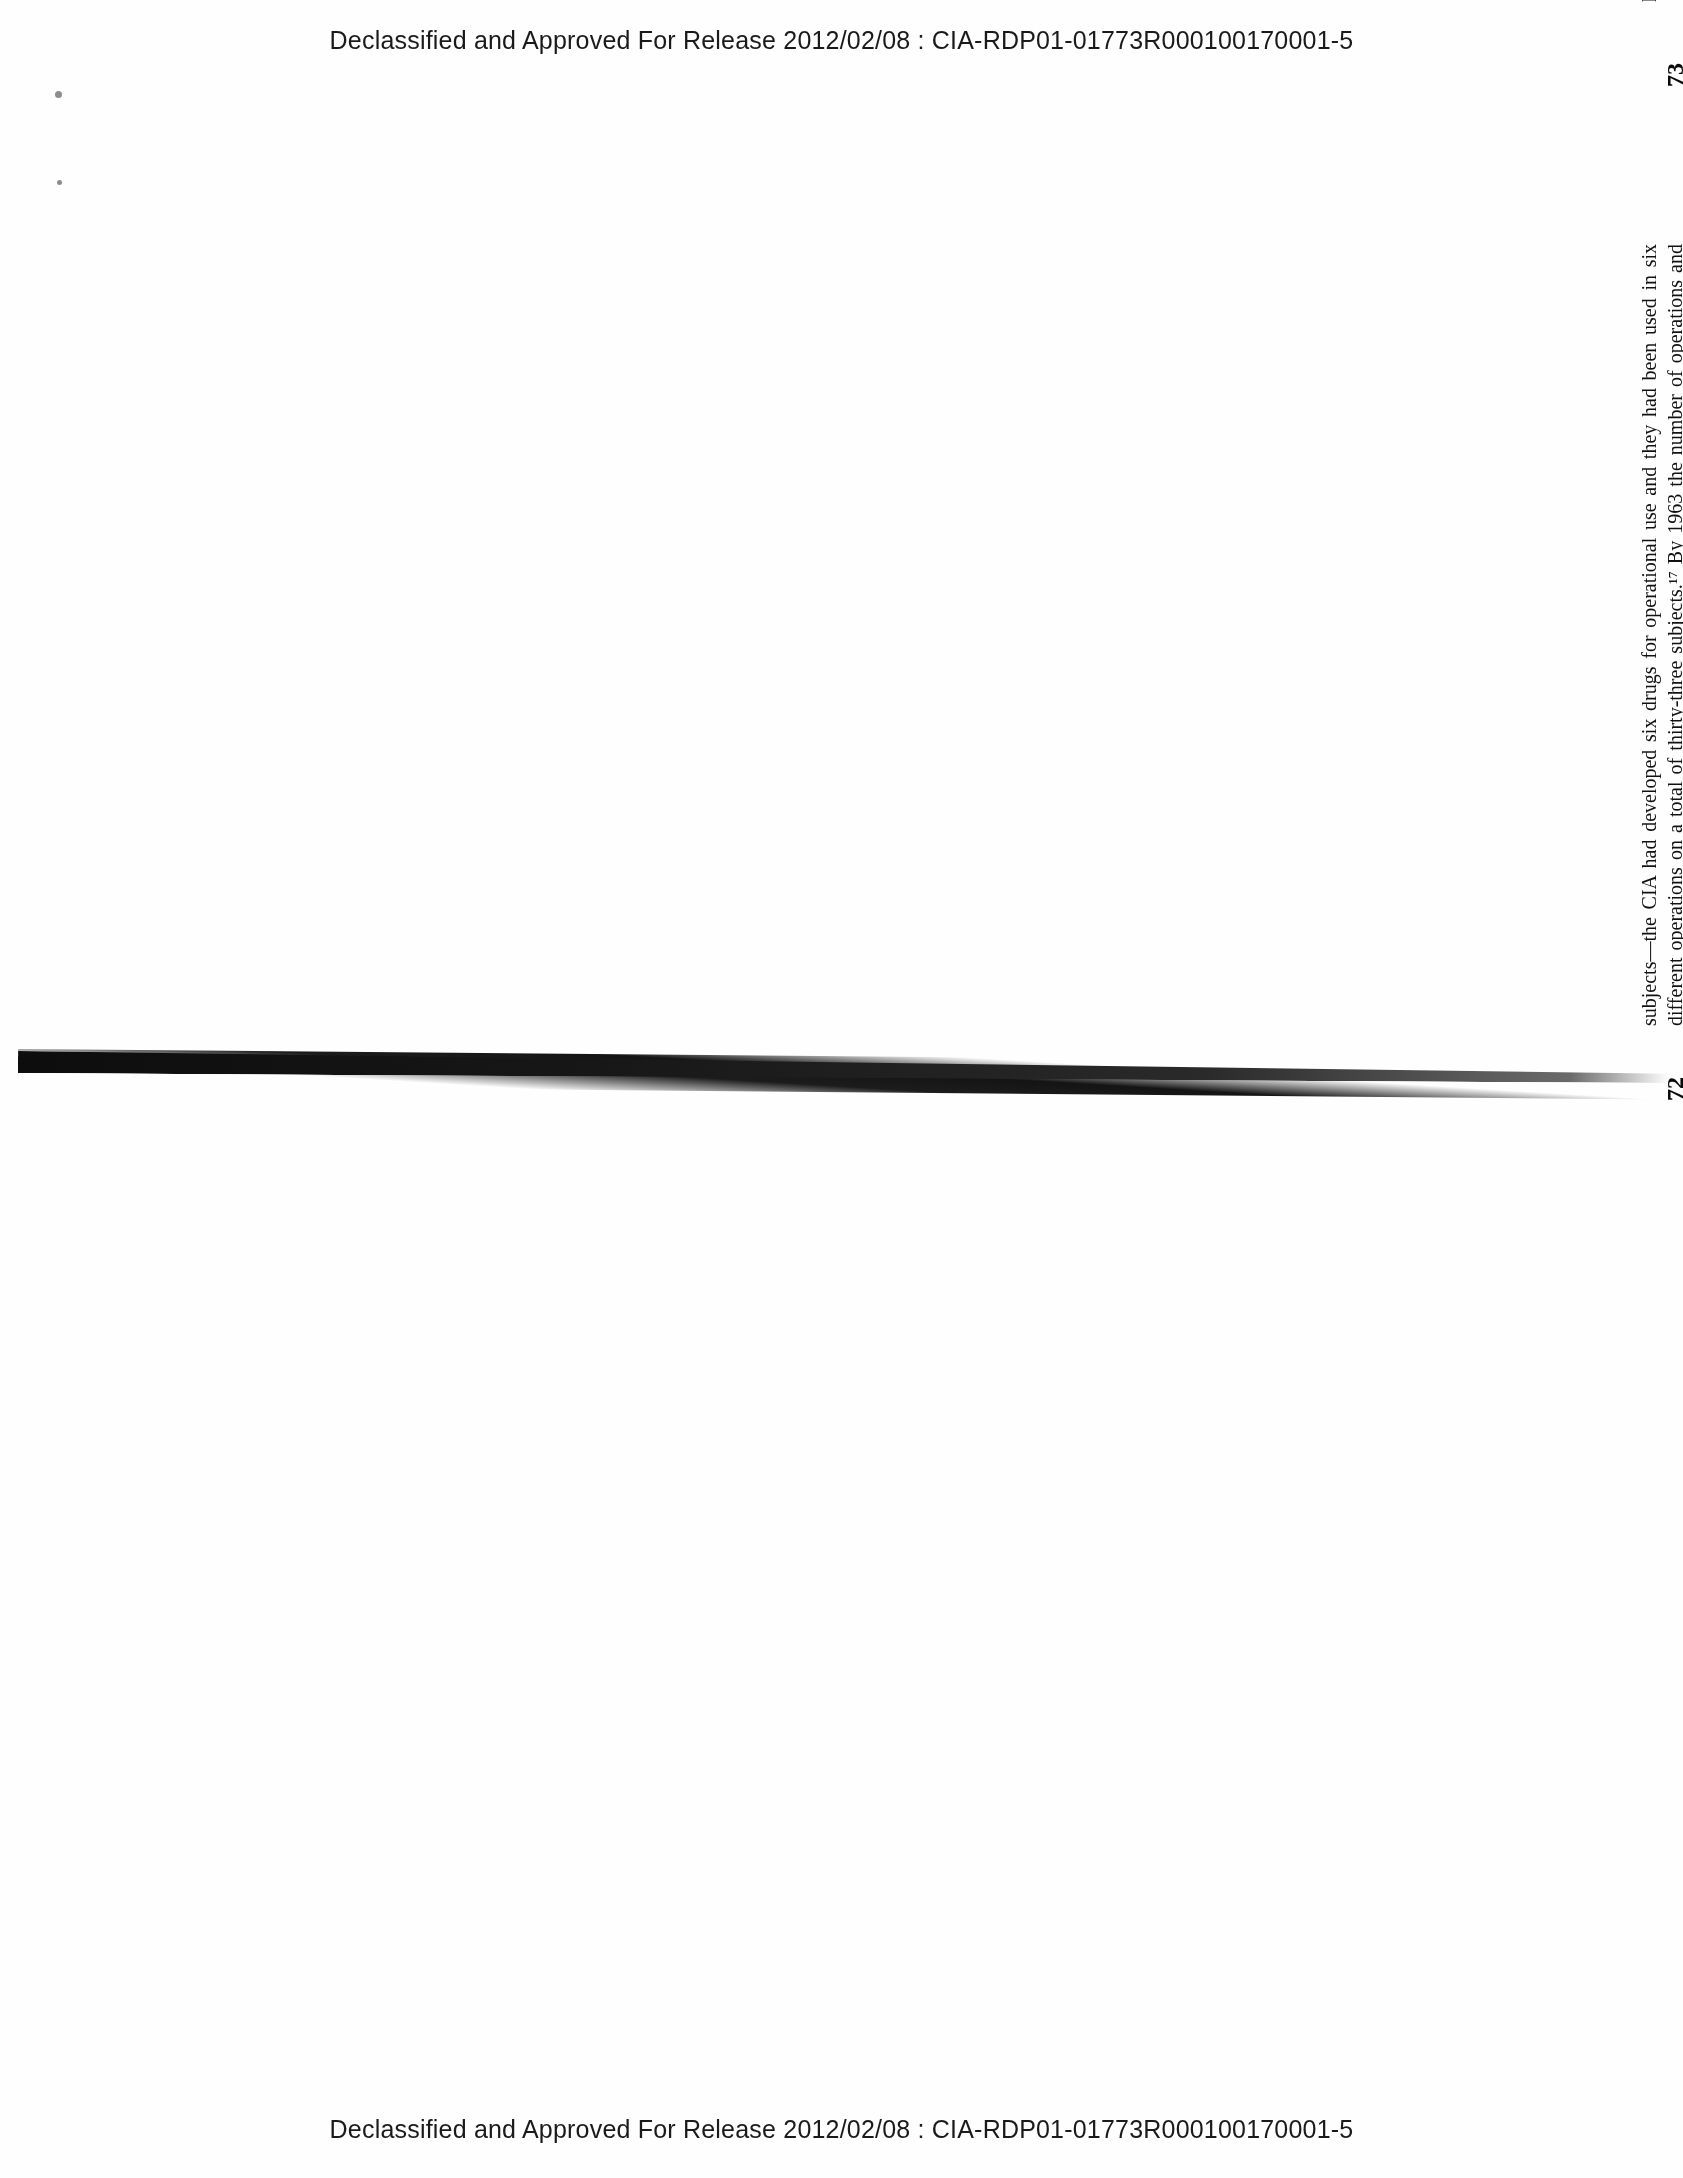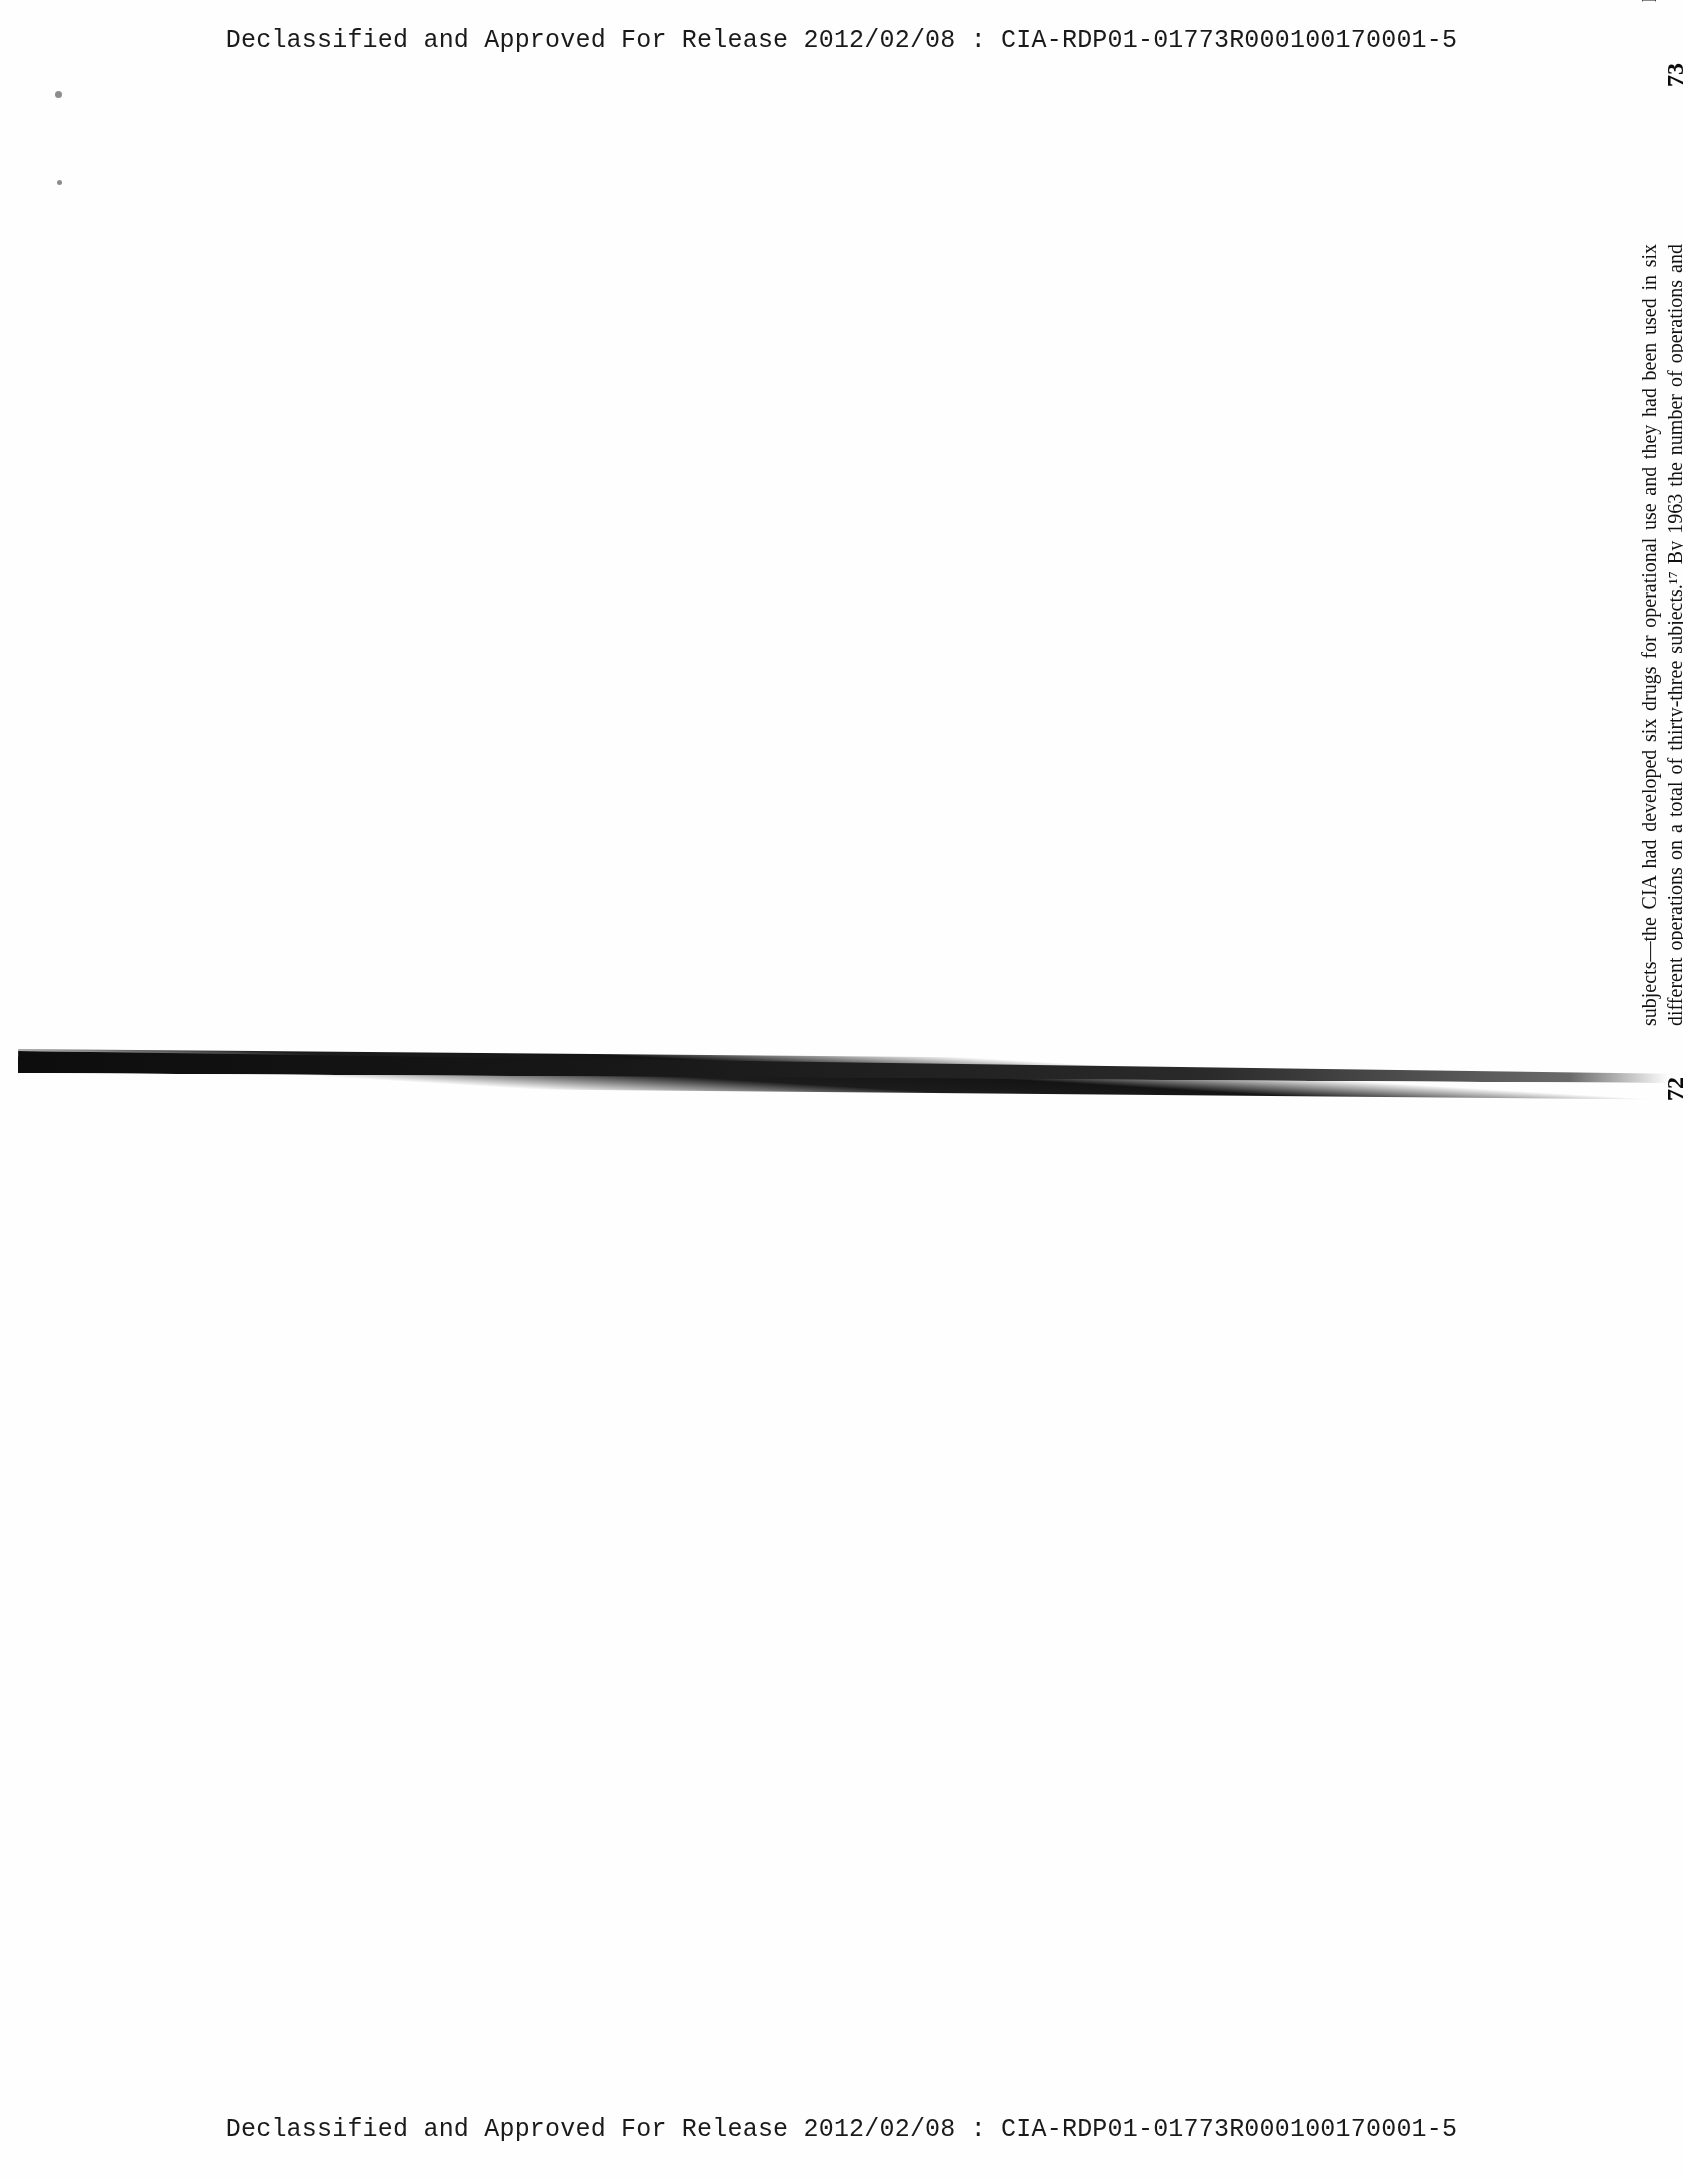--- a/index.html
+++ b/index.html
@@ -20,21 +20,21 @@
     inset: 0;
     background: #fefefe;
   }
 
   
   .stamp {
     position: absolute;
     left: 0;
     width: 1683px;
     text-align: center;
-    font-family: Liberation Mono, monospace;
+    font-family: Liberation Sans, sans-serif;
     font-size: 25px;
     letter-spacing: 0.2px;
     color: #1a1a1a;
     white-space: nowrap;
   }
   .stamp-top { top: 26px; }
   .stamp-bottom { top: 2115px; }
 
   .speck {
     position: absolute;

